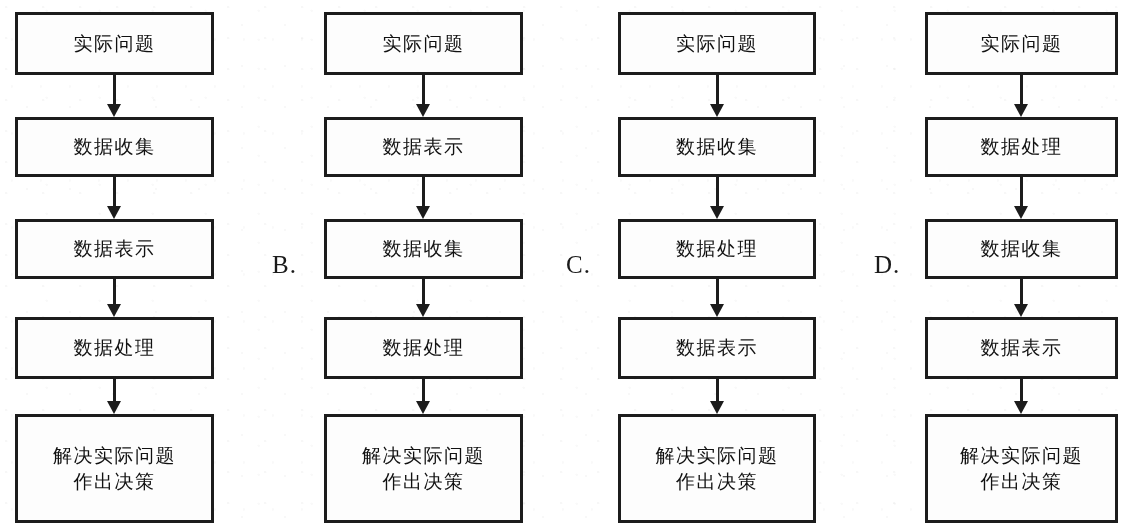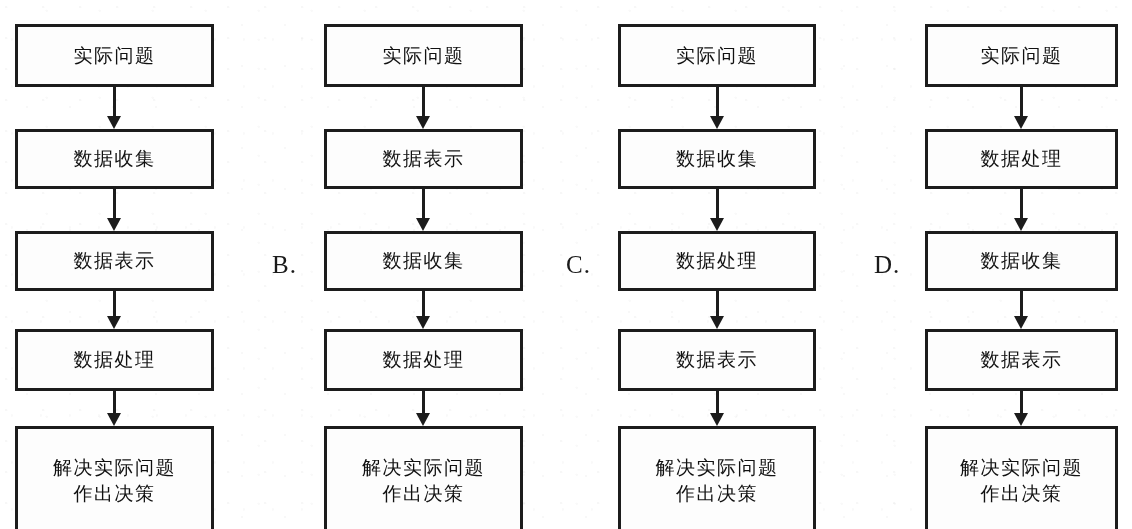--- a/index.html
+++ b/index.html
@@ -25,21 +25,21 @@
       radial-gradient(circle at 17% 23%, rgba(0,0,0,0.030) 0 1px, transparent 1.4px),
       radial-gradient(circle at 63% 61%, rgba(0,0,0,0.026) 0 1px, transparent 1.4px),
       radial-gradient(circle at 41% 84%, rgba(0,0,0,0.024) 0 1px, transparent 1.4px),
       radial-gradient(circle at 88% 37%, rgba(0,0,0,0.022) 0 1px, transparent 1.4px),
       #ffffff;
     background-size: 37px 31px, 43px 41px, 29px 47px, 53px 29px, auto;
   }
 
   .column {
     position: absolute;
-    top: 12px;
+    top: 0;
     height: 429px;
   }
 
   .opt-label {
     position: absolute;
     font-family: "Liberation Serif", "DejaVu Serif", serif;
     font-size: 25px;
     color: #1a1a1a;
     letter-spacing: 1px;
     line-height: 1;

